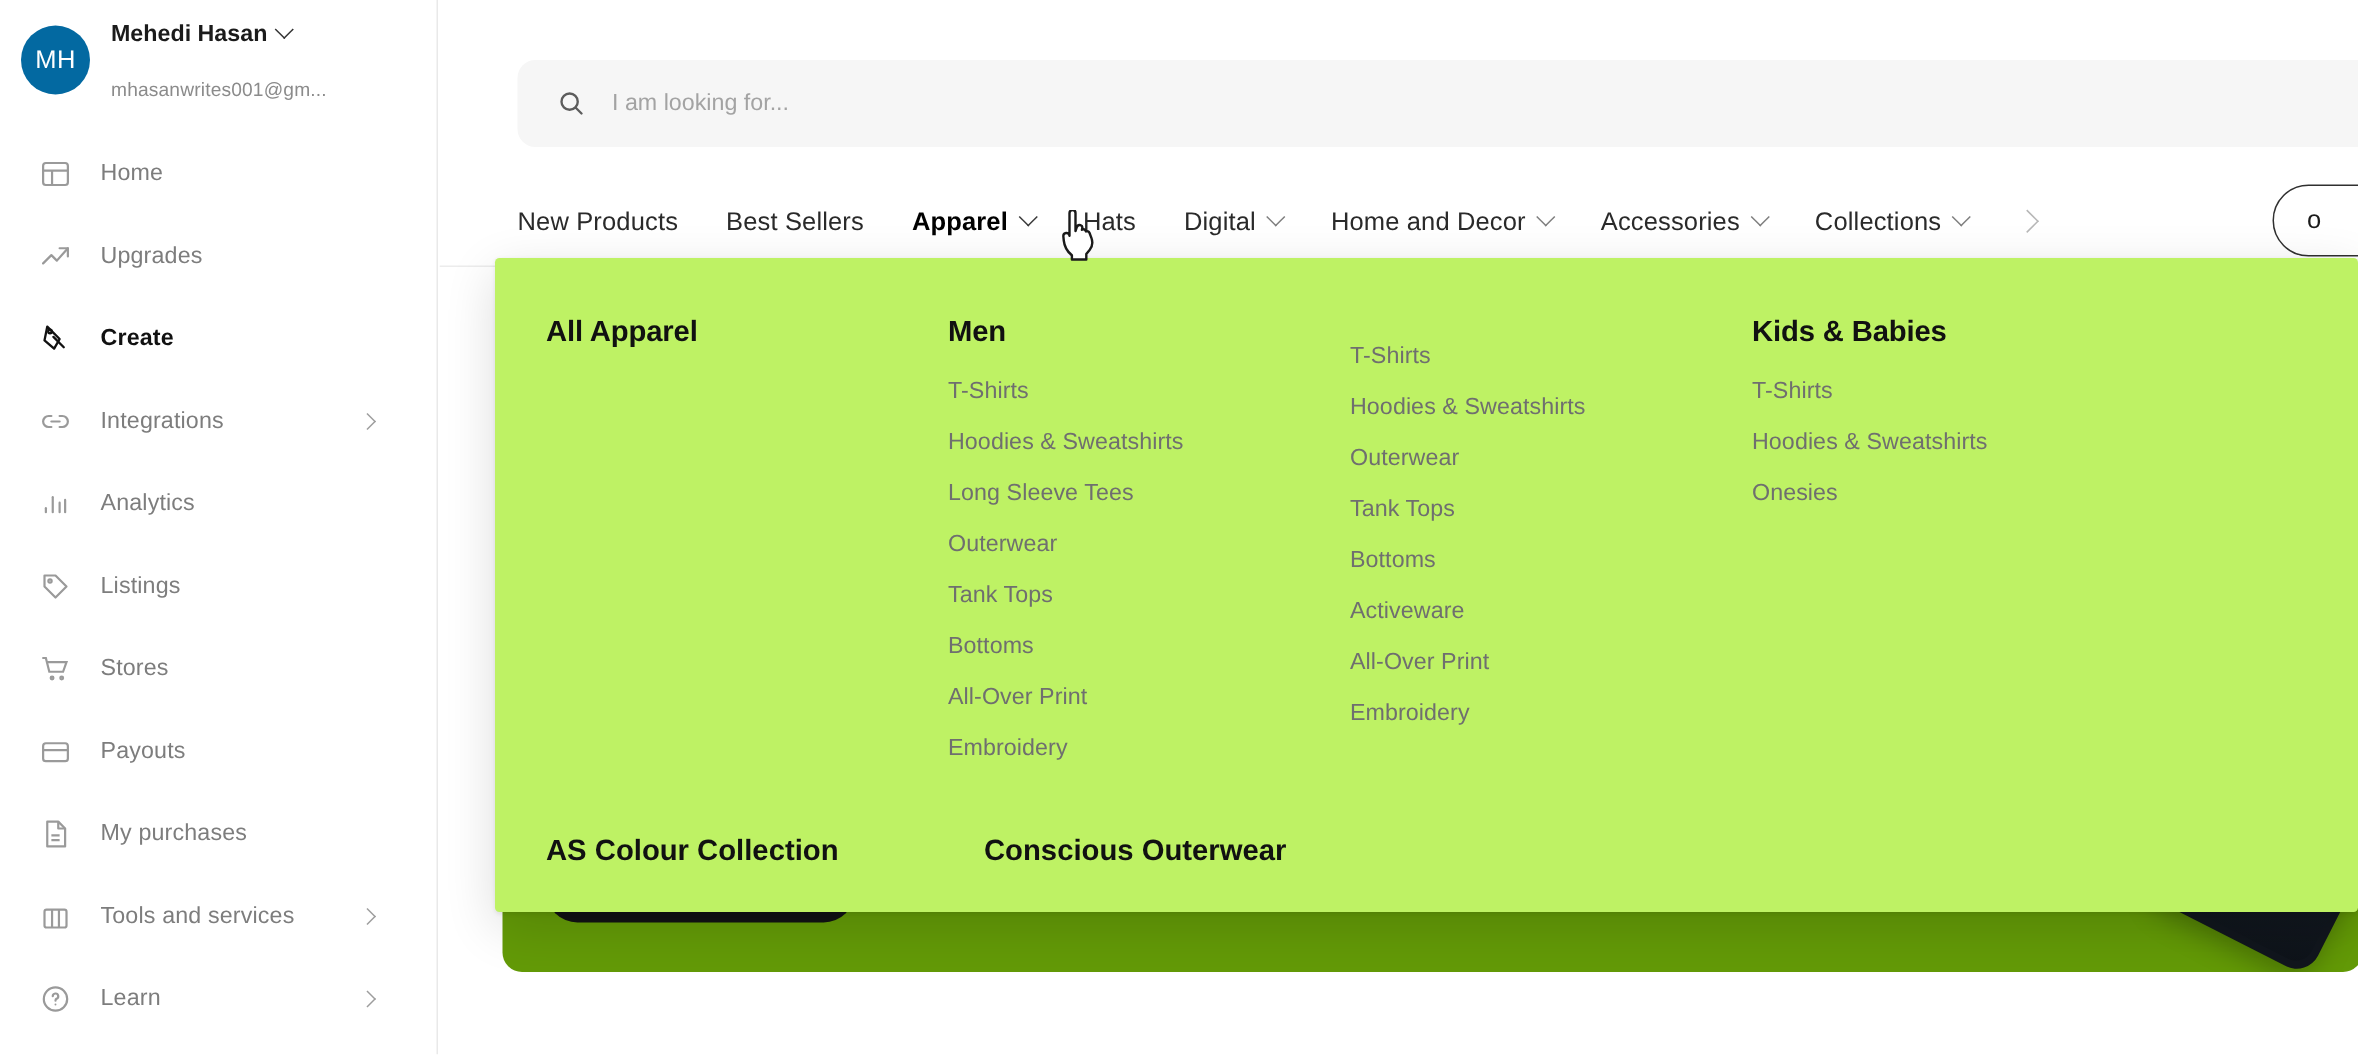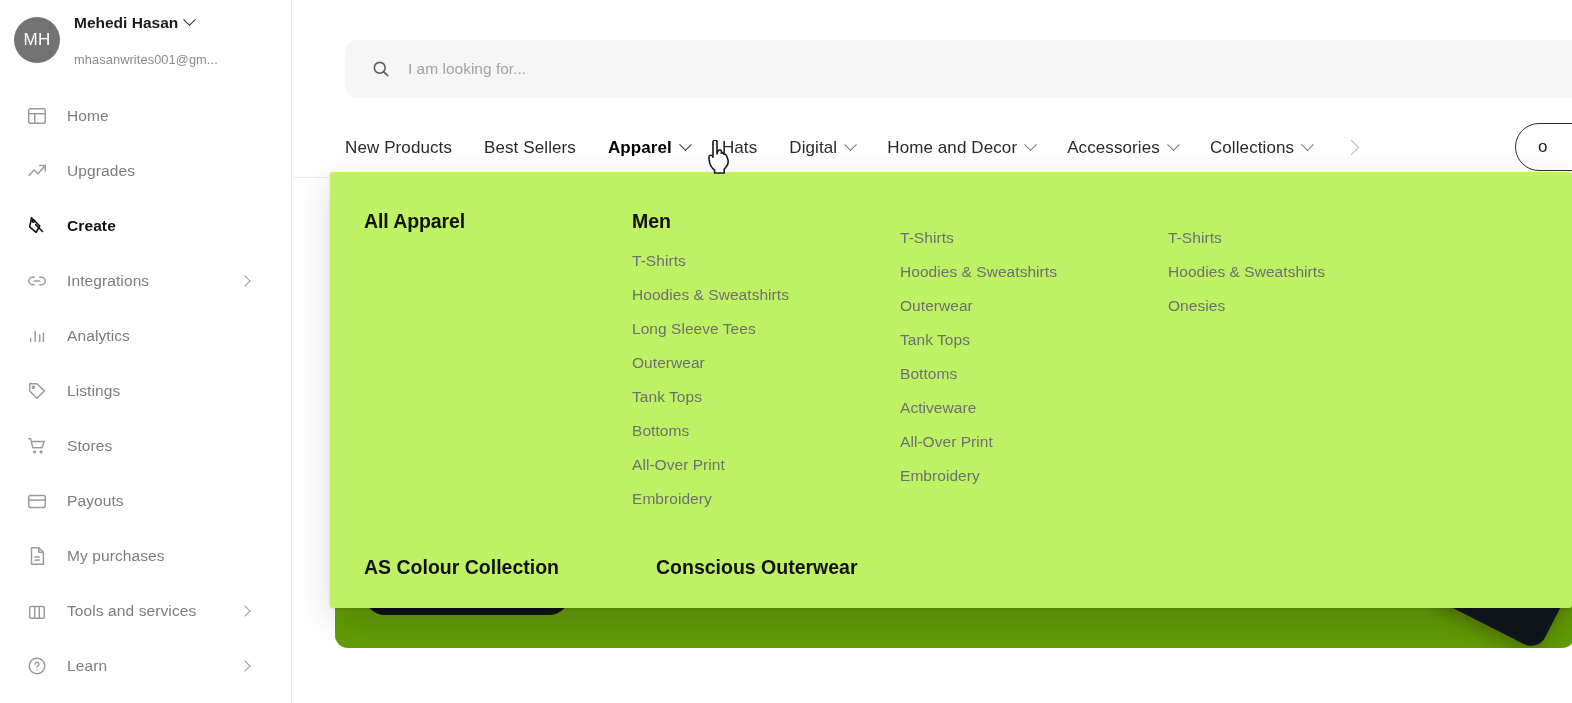--- a/index.html
+++ b/index.html
@@ -13,21 +13,21 @@
   #app { position:relative; width:1572px; height:703px; }
 
   
   .sidebar {
     position:absolute; left:0; top:0; width:292px; height:703px;
     background:#ffffff; border-right:1px solid #e9e9e9;
     overflow:hidden;
   }
   .sb-user { display:flex; align-items:center; padding:14px 0 0 14px; }
   .avatar {
-    width:46px; height:46px; border-radius:50%; background:#737373;
+    width:46px; height:46px; border-radius:50%; background:#0369a1;
     color:#fff; display:flex; align-items:center; justify-content:center;
     font-size:17px; letter-spacing:.3px; font-weight:400; flex:0 0 auto;
   }
   .sb-user-text { margin-left:14px; }
   .sb-user-name {
     font-size:15.5px; color:#1b1b1b; font-weight:700; line-height:1.15;
     display:flex; align-items:center; gap:7px;
   }
   .sb-user-mail { font-size:12.8px; color:#8b8b8b; margin-top:20px; letter-spacing:.1px;}
   .chev-d { display:inline-block; width:9px; height:9px;
@@ -411,20 +411,21 @@
           <a class="mlink">Outerwear</a>
           <a class="mlink">Tank Tops</a>
           <a class="mlink">Bottoms</a>
           <a class="mlink">Activeware</a>
           <a class="mlink">All-Over Print</a>
           <a class="mlink">Embroidery</a>
         </div>
       </div>
 
       <div class="mcol wide">
+        <div class="mcol-title">Kids &amp; Babies</div>
         <div class="mlist">
           <a class="mlink">T-Shirts</a>
           <a class="mlink">Hoodies &amp; Sweatshirts</a>
           <a class="mlink">Onesies</a>
         </div>
       </div>
 
     </div>
 
     <div class="mega-bottom">

